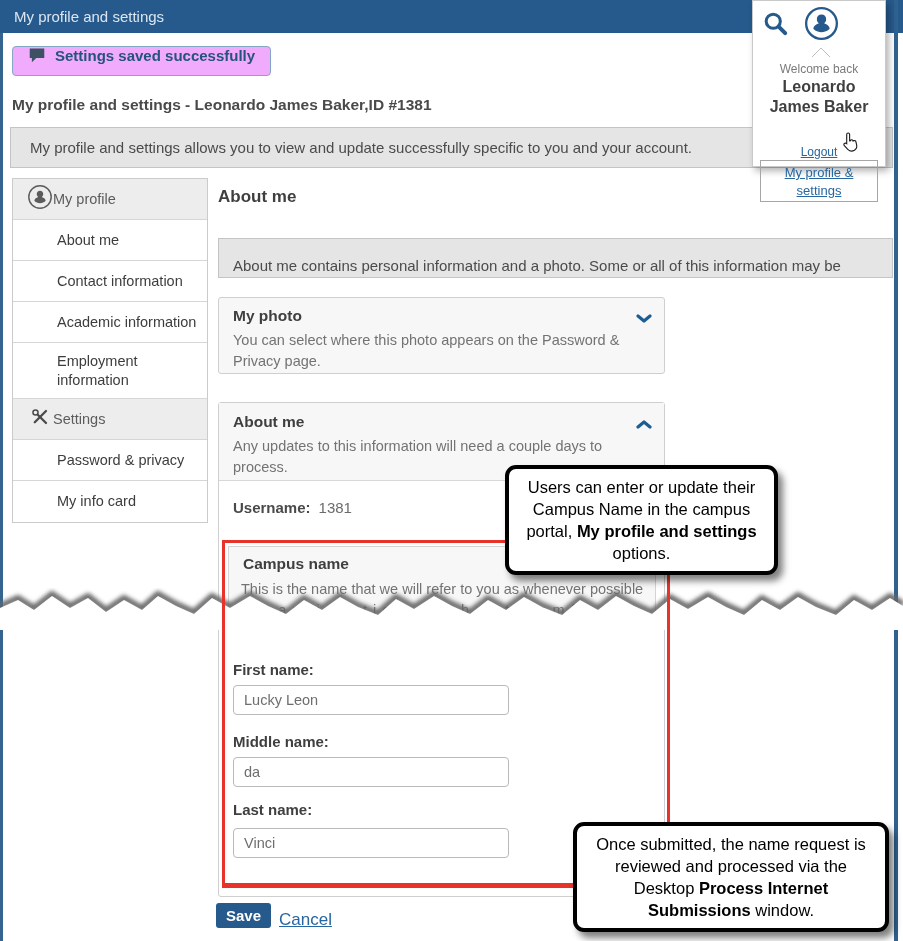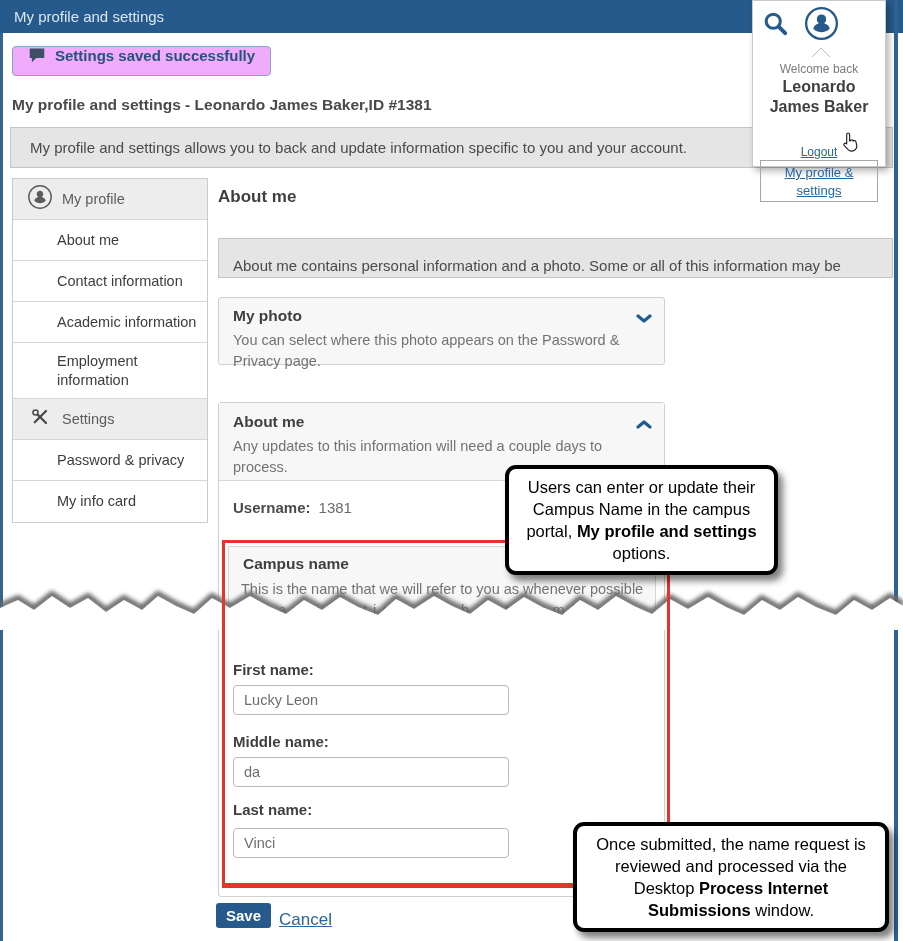--- a/index.html
+++ b/index.html
@@ -37,32 +37,32 @@
   .plink     { font-size:13px; color:#2766a0; text-decoration:underline; }
   .logout    { position:absolute; left:0; top:141px; width:100%; text-align:center; }
   .logout a  { font-size:12px; color:#2766a0; text-decoration:underline; }
   .hand      { position:absolute; left:88px; top:130px; z-index:5; }
 
   
   .sidebar { position:absolute; left:12px; top:178px; width:196px; background:#fff; border:1px solid #cbcbcb; z-index:10; }
   .side-item { display:flex; align-items:center; min-height:41px; border-bottom:1px solid #d6d6d6;
                font-size:14.5px; color:#3d3d3d; padding:4px 8px 4px 44px; line-height:19px; }
   .side-item:last-child { border-bottom:none; }
-  .side-head { background:#ededed; color:#5c5c5c; padding-left:14px; gap:9px; }
+  .side-head { background:#ededed; color:#5c5c5c; padding-left:14px; }
 
   
   .main-title { position:absolute; left:218px; top:187px; font-size:17px; font-weight:bold; color:#3f3f3f; z-index:10; }
   .info2 { position:absolute; left:218px; top:238px; width:675px; height:40px; background:#e5e5e5;
            border:1px solid #c4c4c4; line-height:38px; padding:8px 14px; font-size:15px; color:#4b4b4b; z-index:10; }
 
   .panel { position:absolute; background:#f7f7f7; border:1px solid #cfcfcf; border-radius:3px; z-index:10; }
   .panel-title { font-size:15.5px; font-weight:bold; color:#3f3f3f; }
   .panel-desc  { font-size:14.5px; color:#737373; line-height:21px; }
 
-  .photo-panel { left:218px; top:297px; width:447px; height:68px; }
+  .photo-panel { left:218px; top:297px; width:447px; height:77px; }
   .photo-panel .panel-title { position:absolute; left:14px; top:9px; }
   .photo-panel .panel-desc  { position:absolute; left:14px; top:32px; width:410px; }
   .chev { position:absolute; right:12px; top:12px; cursor:pointer; }
 
   .about-panel { left:218px; top:402px; width:447px; height:495px; background:#fff; }
   .about-head { position:absolute; left:0; top:0; width:100%; height:78px; background:#f7f7f7; border-bottom:1px solid #d8d8d8; }
   .about-head .panel-title { position:absolute; left:14px; top:10px; }
   .about-head .panel-desc  { position:absolute; left:14px; top:33px; width:415px; }
   .username-row { position:absolute; left:14px; top:96px; font-size:15px; }
   .username-row b { color:#4a4a4a; }
@@ -122,21 +122,21 @@
     <span>
       <svg width="18" height="16" viewBox="0 0 24 22">
           <path d="M2 2h20v13H11l-6 6v-6H2z" fill="#3c5164"></path>
         </svg>
     </span>
     <span class="toast-label">Settings saved successfully</span>
   </div>
 
   <div class="page-heading">My profile and settings - Leonardo James Baker,ID #1381</div>
 
-  <div class="intro-bar">My profile and settings allows you to back and update information specific to you and your account.</div>
+  <div class="intro-bar">My profile and settings allows you to view and update successfully specific to you and your account.</div>
 
   <div class="sidebar">
     <div class="side-item side-head">
       <span>
         <svg width="26" height="26" viewBox="0 0 36 36">
             <circle cx="18" cy="18" r="15.5" fill="none" stroke="#5c5c5c" stroke-width="2"></circle>
             <path d="M18 9.5c-2.7 0-4.5 1.9-4.5 4.4 0 1.7.8 3.2 2 4-3 1-5.4 3-5.4 5.4 0 0 2.5 3.2 7.9 3.2s7.9-3.2 7.9-3.2c0-2.4-2.4-4.4-5.4-5.4 1.2-.8 2-2.3 2-4 0-2.5-1.8-4.4-4.5-4.4z" fill="#5c5c5c"></path>
           </svg>
       </span>
       <span>My profile</span>

